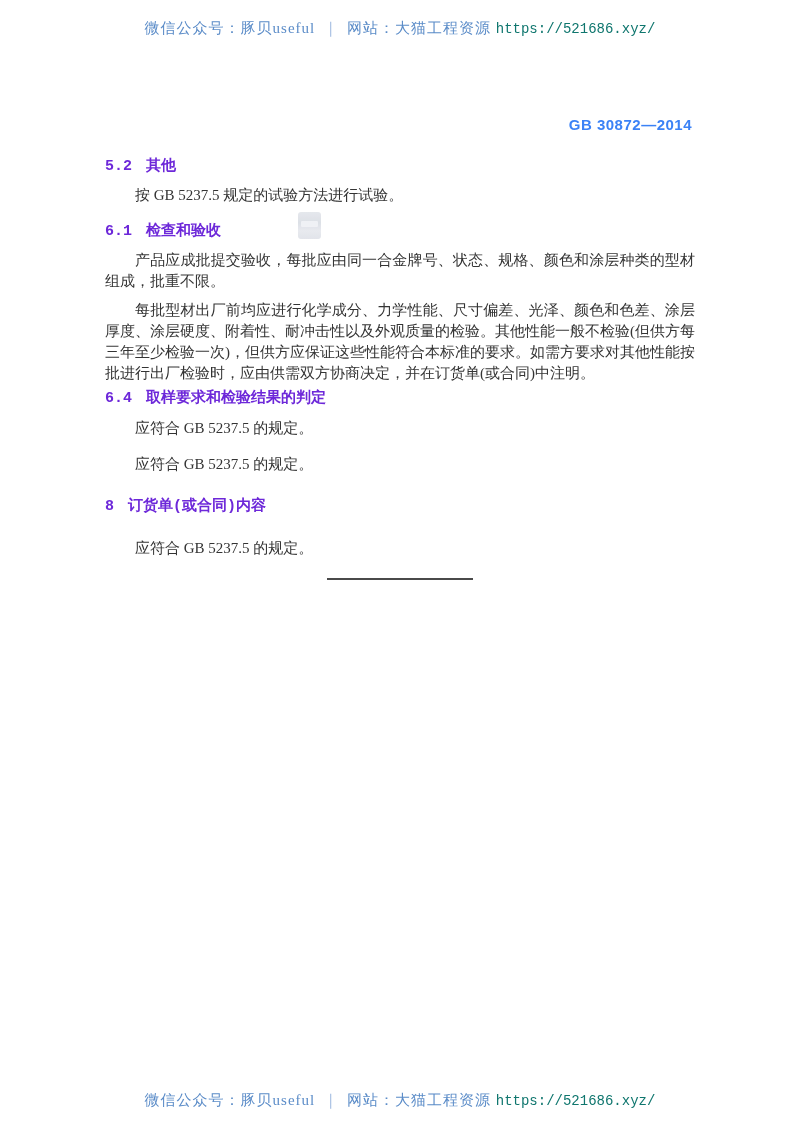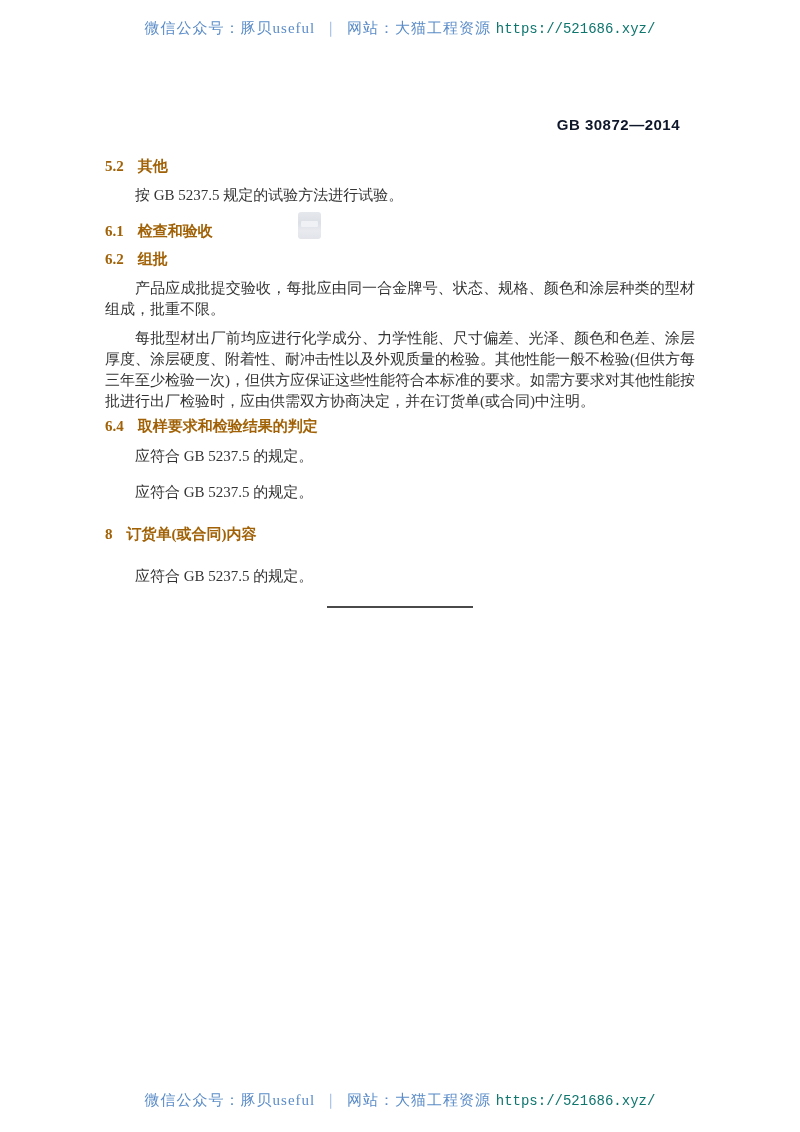--- a/index.html
+++ b/index.html
@@ -22,35 +22,35 @@
   .banner.top{top:18px;}
   .banner.bottom{bottom:20px;}
   .banner .sep{color:#93b1dc;padding:0 8px;}
   .banner .url{
     font-family:"Liberation Mono","DejaVu Sans Mono",monospace;
     font-size:14px;color:#0f766e;letter-spacing:0;
     text-decoration:none;
   }
   
   .doc-code{
-    position:absolute;top:116px;right:120px;
+    position:absolute;top:116px;right:108px;
     font-family:"Liberation Sans","DejaVu Sans",sans-serif;
-    font-weight:700;font-size:15px;color:#0f172a;
+    font-weight:700;font-size:15px;color:#3b82f6;
     letter-spacing:0.5px;
   }
   
   .content{
     position:absolute;top:156px;left:105px;width:590px;
     font-size:15px;line-height:21px;
     text-align:justify;
     color:#343434;
   }
   h2,h3{
-    font-family:Liberation Serif, serif;
-    font-size:15px;font-weight:700;color:#a16207;
+    font-family:Liberation Mono, monospace;
+    font-size:15px;font-weight:700;color:#6d28d9;
     margin:0;line-height:21px;text-align:left;
   }
   .hnum{margin-right:14px;}
   p{margin:0;}
   .indent{text-indent:2em;}
   .pnum{
     font-family:"Liberation Sans","DejaVu Sans",sans-serif;
     font-weight:700;color:#1f1f1f;margin-right:12px;
   }
   .rel{position:relative;}
@@ -89,21 +89,20 @@
 
   <div class="content">
 
     <h3><span class="hnum">5.2</span><span>其他</span></h3>
     <p class="indent mt8">按 GB 5237.5 规定的试验方法进行试验。</p>
 
 
     <h3 class="mt15 rel"><span class="hnum">6.1</span><span>检查和验收</span><span class="stamp"></span></h3>
 
 
-    <h3 class="mt7"><span class="hnum">6.2</span><span>组批</span></h3>
     <p class="indent mt8">产品应成批提交验收，每批应由同一合金牌号、状态、规格、颜色和涂层种类的型材组成，批重不限。</p>
 
     <p class="indent mt8">每批型材出厂前均应进行化学成分、力学性能、尺寸偏差、光泽、颜色和色差、涂层厚度、涂层硬度、附着性、耐冲击性以及外观质量的检验。其他性能一般不检验(但供方每三年至少检验一次)，但供方应保证这些性能符合本标准的要求。如需方要求对其他性能按批进行出厂检验时，应由供需双方协商决定，并在订货单(或合同)中注明。</p>
 
     <h3 class="mt4"><span class="hnum">6.4</span><span>取样要求和检验结果的判定</span></h3>
     <p class="indent mt9">应符合 GB 5237.5 的规定。</p>
 
     <p class="indent mt15">应符合 GB 5237.5 的规定。</p>
 
     <h2 class="mt21"><span class="hnum">8</span><span>订货单(或合同)内容</span></h2>

